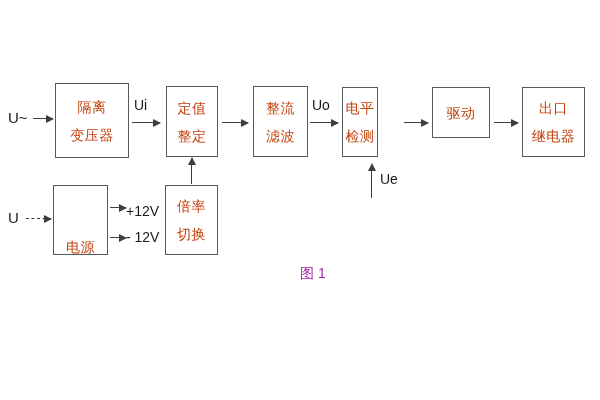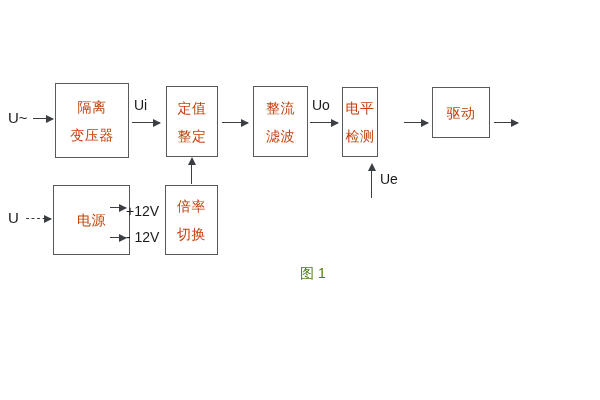--- a/index.html
+++ b/index.html
@@ -80,21 +80,21 @@
     position: absolute;
     top: -7px;
     left: -3.5px;
     border-bottom: 8px solid #3b3f43;
     border-left: 4px solid transparent;
     border-right: 4px solid transparent;
   }
 
   .caption {
     position: absolute;
-    color: #4d7c0f;
+    color: #a21caf;
     font-size: 14px;
     white-space: nowrap;
   }
 </style>
 </head>
 <body>
 
 <div id="canvas">
 
   <div class="lbl big" style="left:8px; top:110px;">U~</div>
@@ -130,26 +130,30 @@
   </div>
 
   <div class="arrow-h" style="left:404px; top:122px; width:24px;"></div>
 
   <div class="block single" style="left:432px; top:87px; width:58px; height:51px;">
     <span class="ln">驱动</span>
   </div>
 
   <div class="arrow-h" style="left:494px; top:122px; width:24px;"></div>
 
+  <div class="block" style="left:522px; top:87px; width:63px; height:70px;">
+    <span class="ln">出口</span>
+    <span class="ln">继电器</span>
+  </div>
 
   <div class="lbl big" style="left:8px; top:210px;">U</div>
 
   <div class="arrow-h dashed" style="left:26px; top:218px; width:25px;"></div>
 
-  <div class="block single" style="left:53px; top:185px; width:77px; height:70px;">
+  <div class="block single" style="left:53px; top:185px; width:55px; height:70px;justify-content:flex-end;">
     <span class="ln">电源</span>
   </div>
 
   <div class="arrow-h" style="left:110px; top:207px; width:16px;"></div>
   <div class="lbl" style="left:126px; top:204px;">+12V</div>
 
   <div class="arrow-h" style="left:110px; top:237px; width:16px;"></div>
   <div class="lbl" style="left:126px; top:230px;">- 12V</div>
 
   <div class="block" style="left:165px; top:185px; width:53px; height:70px;">

